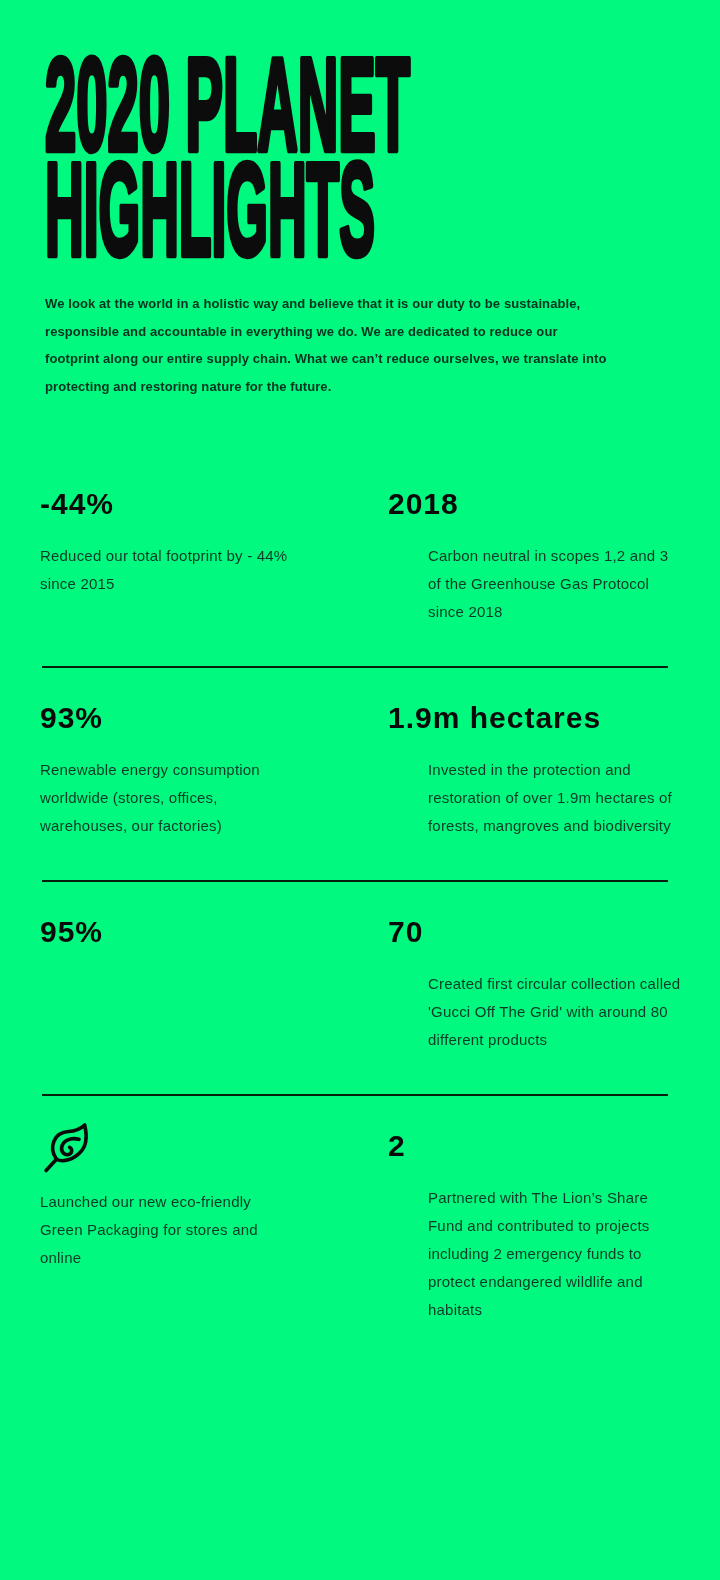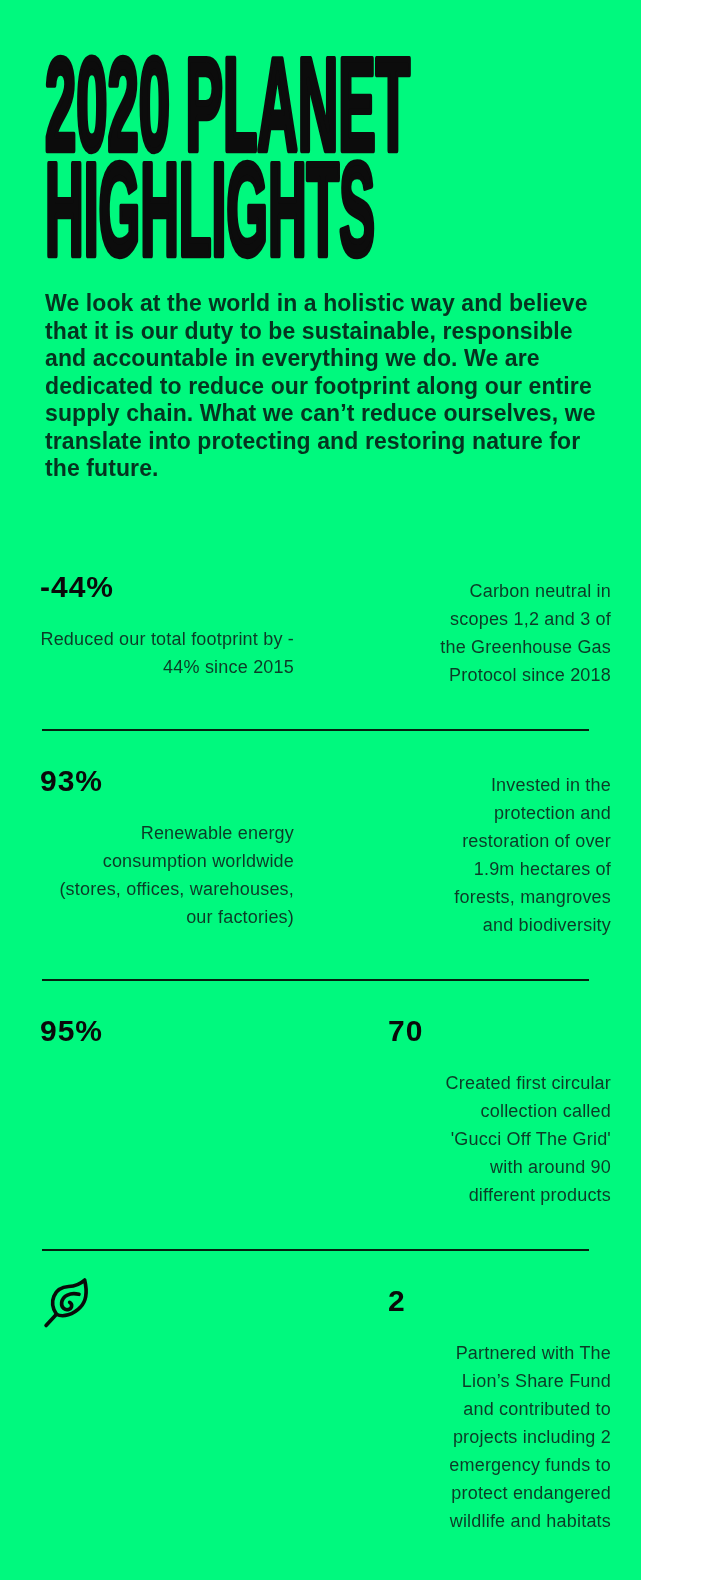--- a/index.html
+++ b/index.html
@@ -1,36 +1,36 @@
 <!DOCTYPE html>
 <html><head>
 <meta charset="utf-8">
 <style>
   html,body{margin:0;padding:0;}
   .page{
     position:relative;
-    width:641px;height:1580px;
+    width:720px;height:1580px;
     background:#00f97e;
     overflow:hidden;
     font-family:"Liberation Sans",sans-serif;
   }
   .headline{display:block;margin:0;}
   .headline text{
     font-family:"Liberation Sans",sans-serif;
     font-weight:700;
     font-size:60px;
     fill:#0c0c0c;
     stroke:#0c0c0c;
     stroke-width:3px;
     stroke-linejoin:round;
   }
   .intro{
     margin:20px 0 0 45px;
     max-width:565px;
-    font-size:23px;
+    font-size:13px;
     line-height:27.5px;
     font-weight:700;
     letter-spacing:0.1px;
     color:#053420;
   }
   .stats{margin-top:54px;}
   .row{
     display:grid;
     grid-template-columns:348px 1fr;
     padding:26px 30px 40px 40px;
@@ -38,25 +38,24 @@
   .value{
     font-size:30px;
     line-height:48px;
     font-weight:700;
     letter-spacing:1px;
     color:#0a0a0a;
     max-width:230px;
   }
   .desc{
     margin:14px 0 0 0;
-    font-size:18px;
+    font-size:15px;
     line-height:28px;
     letter-spacing:0.2px;
     color:#0c3b27;
-    text-align:right;
   }
   .cell-left .desc{max-width:254px;}
   .cell-right .desc{max-width:256px;margin-left:40px;}
   .divider{
     border:none;
     height:2px;
     background:#04210f;
     margin:0 52px 0 42px;
   }
   .value-icon{line-height:0;}
@@ -82,59 +81,62 @@
   <p class="intro">We look at the world in a holistic way and believe that it is our duty to be sustainable, responsible and accountable in everything we do. We are dedicated to reduce our footprint along our entire supply chain. What we can’t reduce ourselves, we translate into protecting and restoring nature for the future.</p>
 
   <section class="stats">
 
     <div class="row">
       <div class="cell cell-left">
         <div class="value">-44%</div>
         <p class="desc">Reduced our total footprint by - 44% since 2015</p>
       </div>
       <div class="cell cell-right">
+        <div class="value">2018</div>
         <p class="desc">Carbon neutral in scopes 1,2 and 3 of the Greenhouse Gas Protocol since 2018</p>
       </div>
     </div>
 
     <hr class="divider">
 
     <div class="row">
       <div class="cell cell-left">
         <div class="value">93%</div>
         <p class="desc">Renewable energy consumption worldwide (stores, offices, warehouses, our factories)</p>
       </div>
       <div class="cell cell-right">
+        <div class="value">1.9m hectares</div>
         <p class="desc">Invested in the protection and restoration of over 1.9m hectares of forests, mangroves and biodiversity</p>
       </div>
     </div>
 
     <hr class="divider">
 
     <div class="row">
       <div class="cell cell-left">
         <div class="value">95%</div>
       </div>
       <div class="cell cell-right">
         <div class="value">70</div>
-        <p class="desc">Created first circular collection called 'Gucci Off The Grid' with around 90 different products</p>
+        <p class="desc">Created first circular collection called 'Gucci Off The Grid' with around 80 different products</p>
       </div>
     </div>
 
     <hr class="divider">
 
     <div class="row">
       <div class="cell cell-left">
         <div class="value value-icon">
           <svg class="leaf" viewBox="0 0 60 60">
             <path d="M7 56 L19 43"></path>
             <path d="M19 43 C 9.5 29 16 12 33 11 C 40.5 10.5 46.5 8 51.5 3.5 C 54 14 54.5 27 46.5 35 C 38.5 43.5 26.5 47 19 43 Z"></path>
             <path d="M45 20 C 35 17.5 26 21.5 25 29.5 C 24.3 35.5 29 39 33.5 37.3 C 37.2 35.8 37.6 30.8 34.2 29.2"></path>
           </svg>
         </div>
+        <p class="desc">Launched our new eco-friendly Green Packaging for stores and online</p>
       </div>
       <div class="cell cell-right">
         <div class="value">2</div>
         <p class="desc">Partnered with The Lion’s Share Fund and contributed to projects including 2 emergency funds to protect endangered wildlife and habitats</p>
       </div>
     </div>
 
   </section>
 </main>
 

